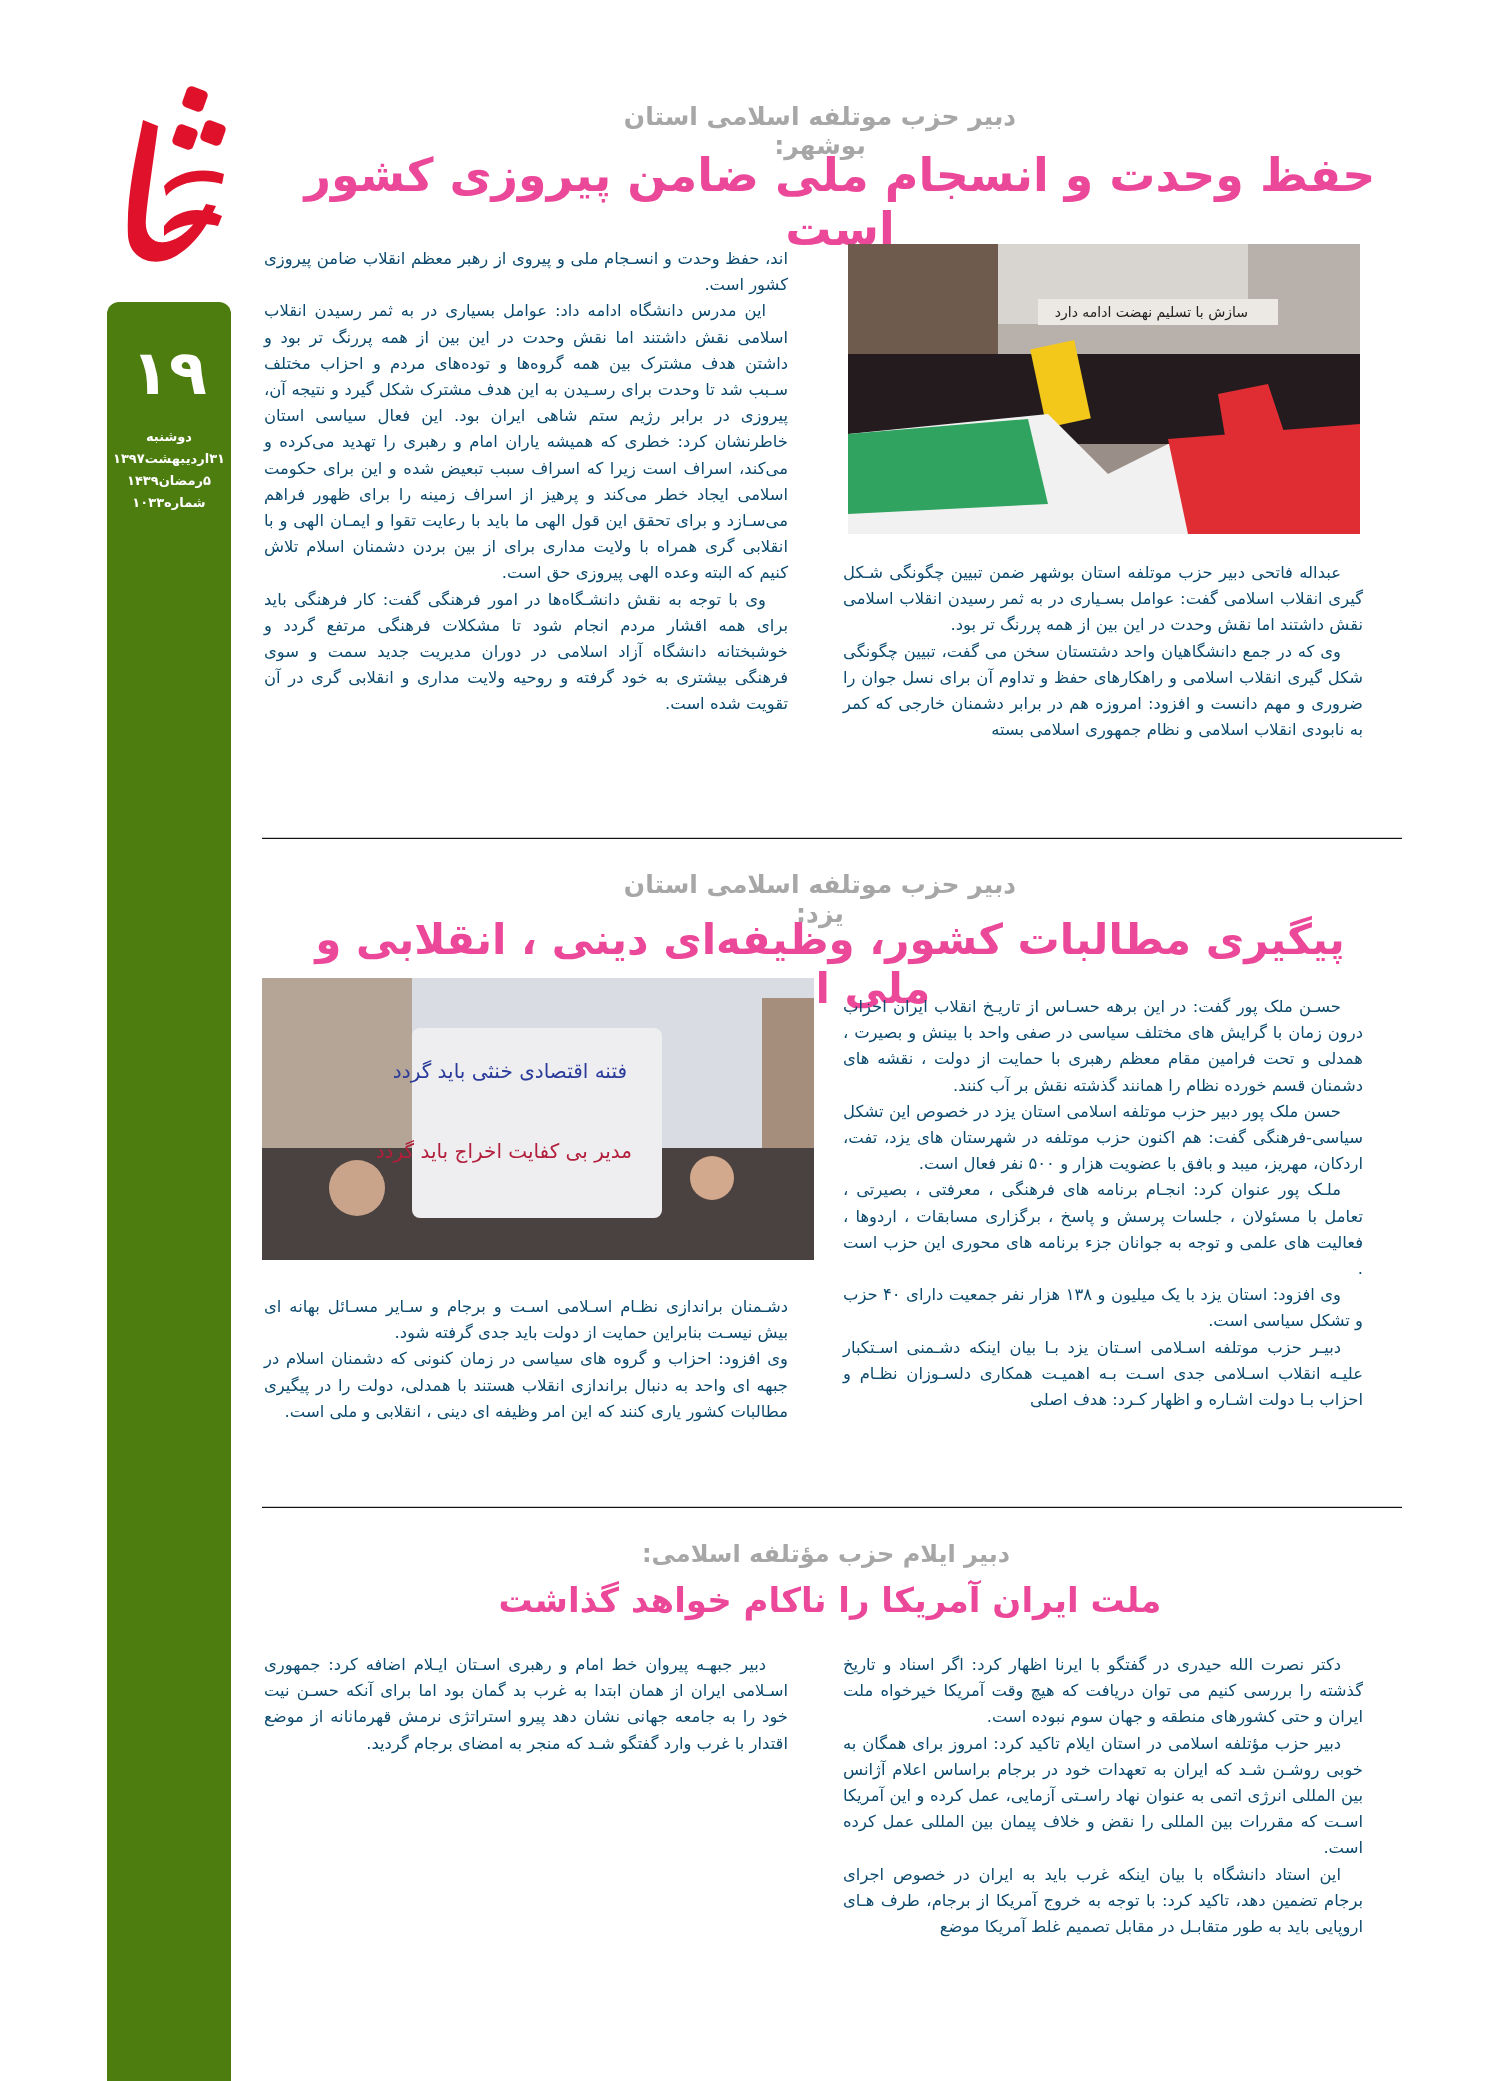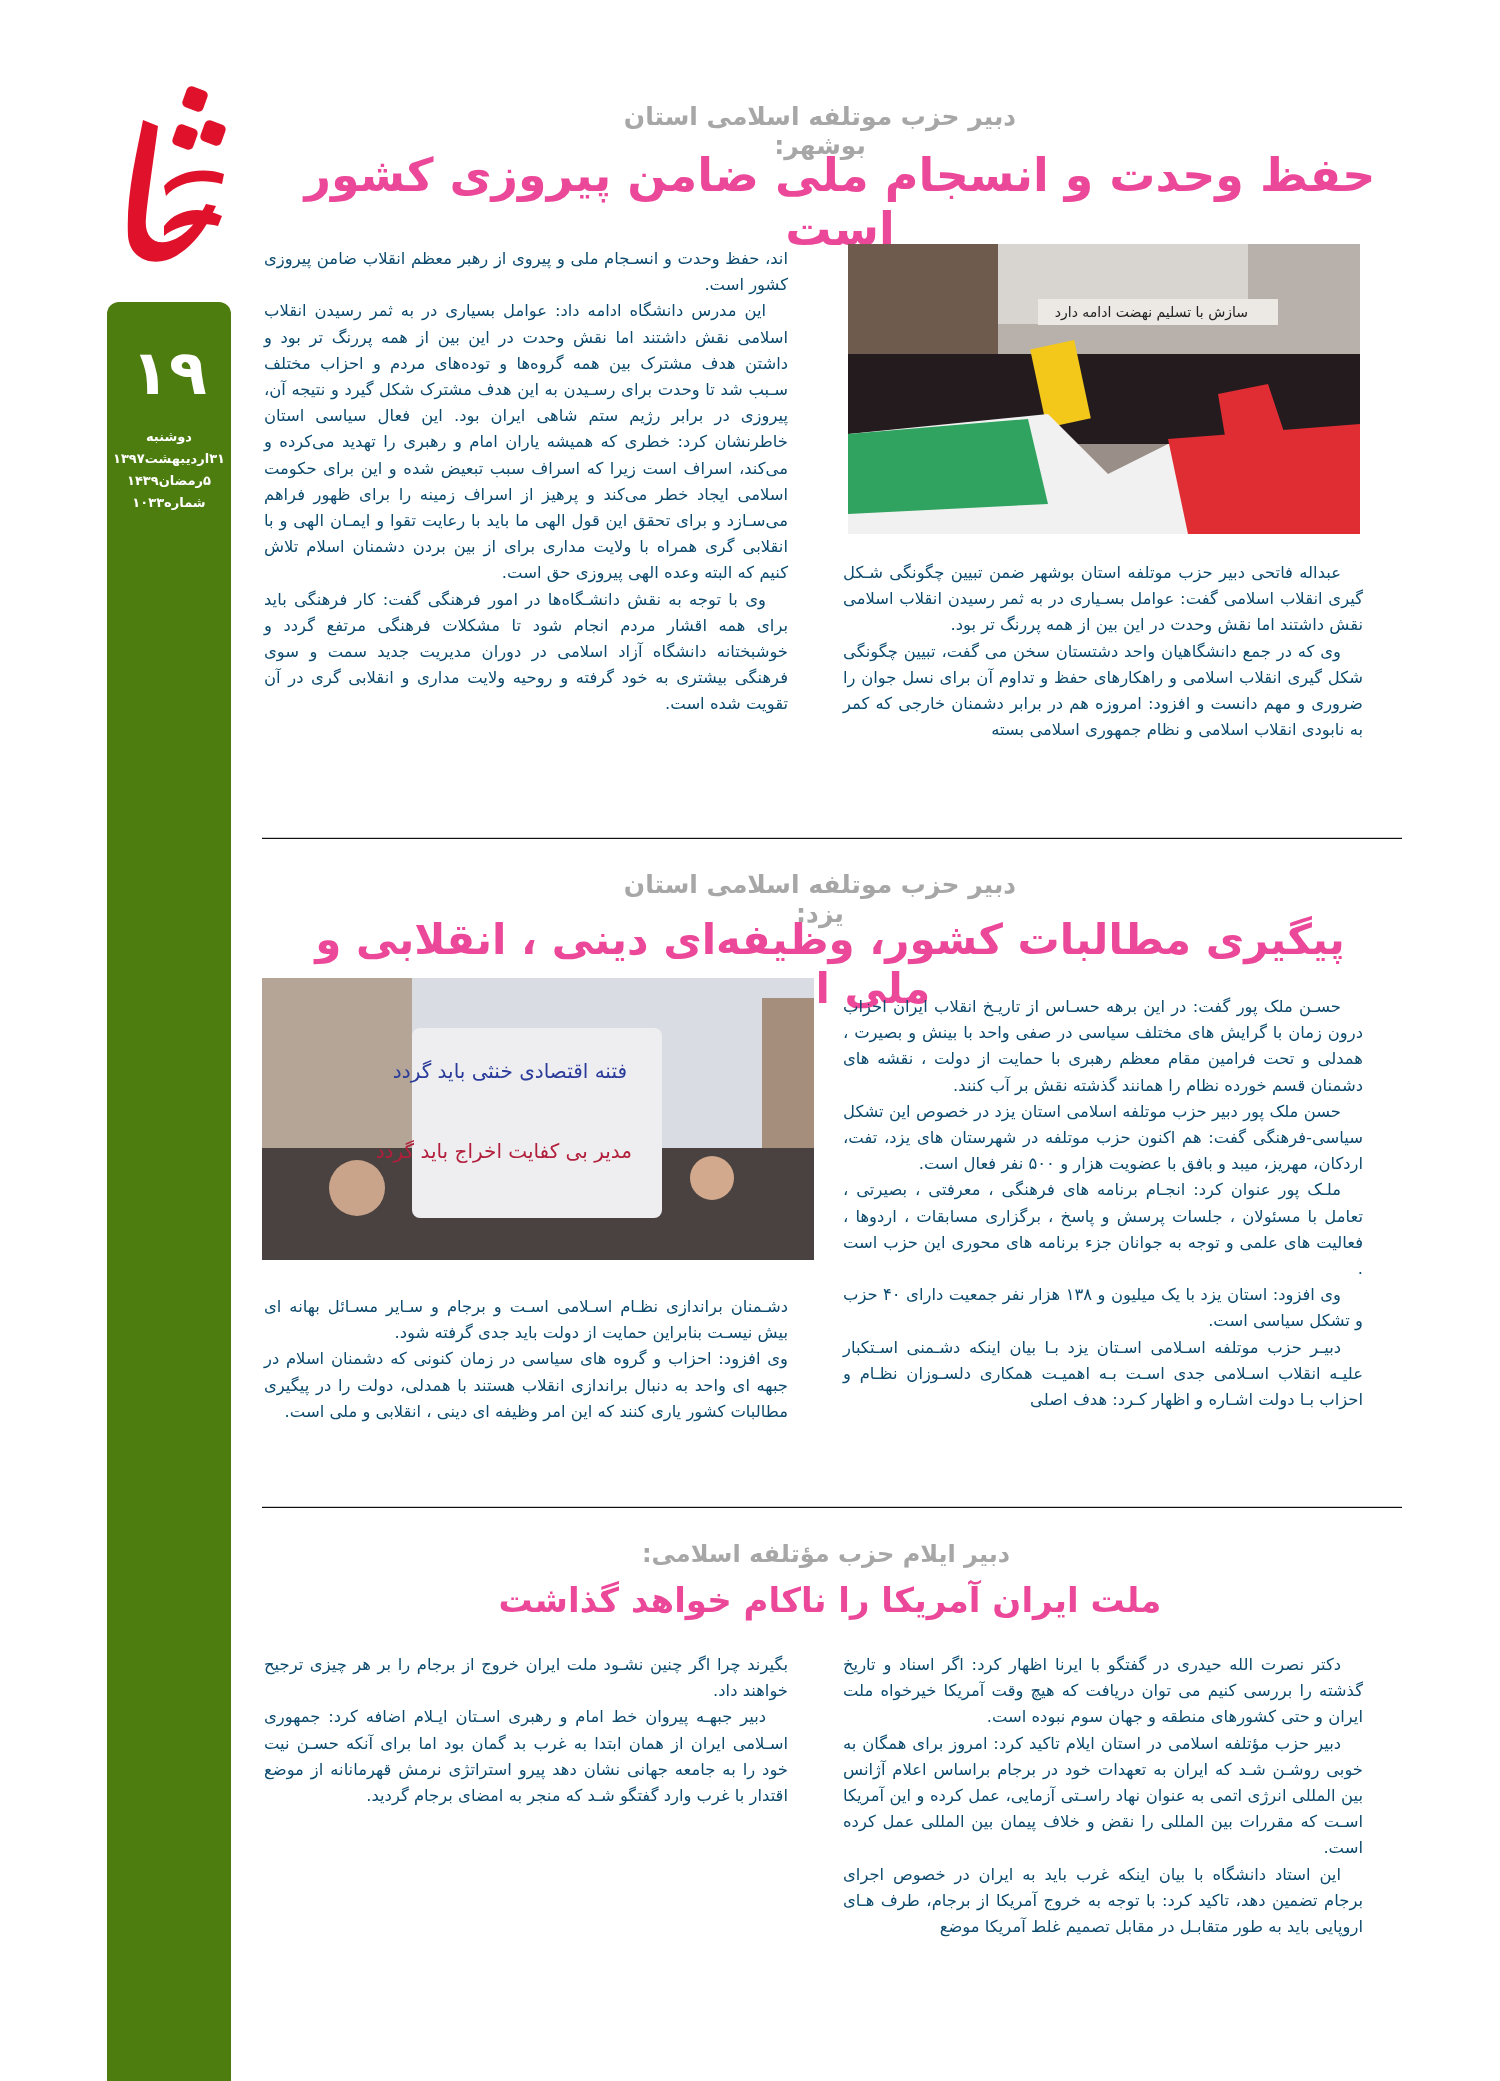--- a/index.html
+++ b/index.html
@@ -137,15 +137,14 @@
 <div class="kicker" style="left:636px; top:1540px; width:380px; font-size:24px;">دبیر ایلام حزب مؤتلفه اسلامی:</div>
 <div class="headline" style="left:450px; top:1580px; width:760px; font-size:34px;">ملت ایران آمریکا را ناکام خواهد گذاشت</div>
 
 <div class="col" style="left:843px; top:1652px; width:520px;">
   <p>دکتر نصرت الله حیدری در گفتگو با ایرنا اظهار کرد: اگر اسناد و تاریخ گذشته را بررسی کنیم می توان دریافت که هیچ وقت آمریکا خیرخواه ملت ایران و حتی کشورهای منطقه و جهان سوم نبوده است.</p>
   <p>دبیر حزب مؤتلفه اسلامی در استان ایلام تاکید کرد: امروز برای همگان به خوبی روشـن شـد که ایران به تعهدات خود در برجام براساس اعلام آژانس بین المللی انرژی اتمی به عنوان نهاد راسـتی آزمایی، عمل کرده و این آمریکا اسـت که مقررات بین المللی را نقض و خلاف پیمان بین المللی عمل کرده است.</p>
   <p>این استاد دانشگاه با بیان اینکه غرب باید به ایران در خصوص اجرای برجام تضمین دهد، تاکید کرد: با توجه به خروج آمریکا از برجام، طرف هـای اروپایی باید به طور متقابـل در مقابل تصمیم غلط آمریکا موضع</p>
 </div>
 
 <div class="col" style="left:264px; top:1652px; width:524px;">
-  <p class="noindent">بگیرند چرا اگر چنین نشـود ملت ایران خروج از برجام را بر هر چیزی ترجیح خواهند داد.</p>
   <p>دبیر جبهـه پیروان خط امام و رهبری اسـتان ایـلام اضافه کرد: جمهوری اسـلامی ایران از همان ابتدا به غرب بد گمان بود اما برای آنکه حسـن نیت خود را به جامعه جهانی نشان دهد پیرو استراتژی نرمش قهرمانانه از موضع اقتدار با غرب وارد گفتگو شـد که منجر به امضای برجام گردید.</p>
 </div>
 
 </body></html>

